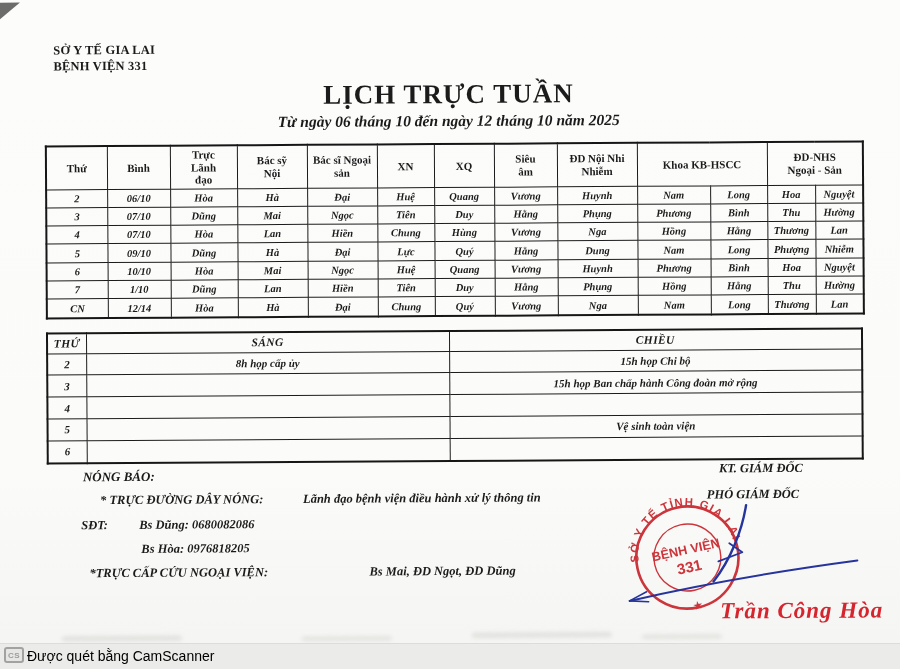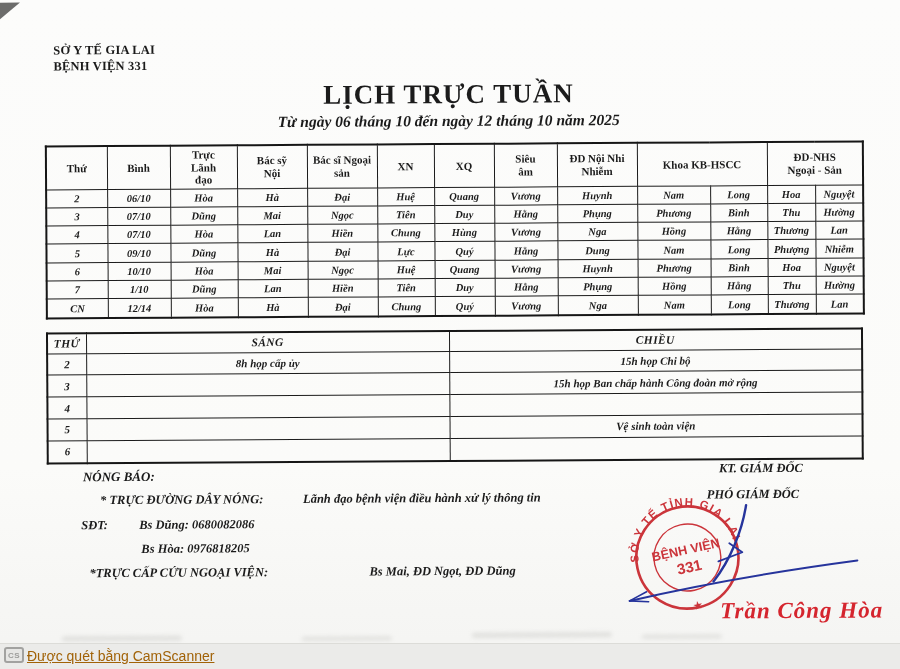--- a/index.html
+++ b/index.html
@@ -55,21 +55,21 @@
   .smudge{position:absolute;background:#b9b9b5;opacity:.35;filter:blur(2px);border-radius:4px;}
   .s1{left:60px;top:634px;width:120px;height:5px;}
   .s2{left:300px;top:636px;width:90px;height:4px;}
   .s3{left:470px;top:633px;width:140px;height:5px;}
   .s4{left:640px;top:636px;width:80px;height:4px;}
 
   
   .scan-bar{position:absolute;left:0;right:0;bottom:0;height:25px;background:#ebebe9;border-top:1px solid #dcdcd8;}
   .cs-badge{position:absolute;left:4px;bottom:6px;width:16px;height:12px;border:2px solid #a2a2a0;border-radius:3px;background:#e6e6e4;
     color:#9c9c9a;font:bold 8px "Liberation Sans",sans-serif;display:flex;align-items:center;justify-content:center;letter-spacing:.5px;}
-  .scan-text{position:absolute;left:27px;bottom:5px;color:#a16207;font:14px "Liberation Sans",sans-serif;text-decoration:underline;}
+  .scan-text{position:absolute;left:27px;bottom:5px;color:#000000;font:14px "Liberation Sans",sans-serif;}
 </style>
 </head>
 <body>
 
 <div class="page">
   <div class="doc">
 
     <div class="org">
       <div>SỞ Y TẾ GIA LAI</div>
       <div>BỆNH VIỆN 331</div>

